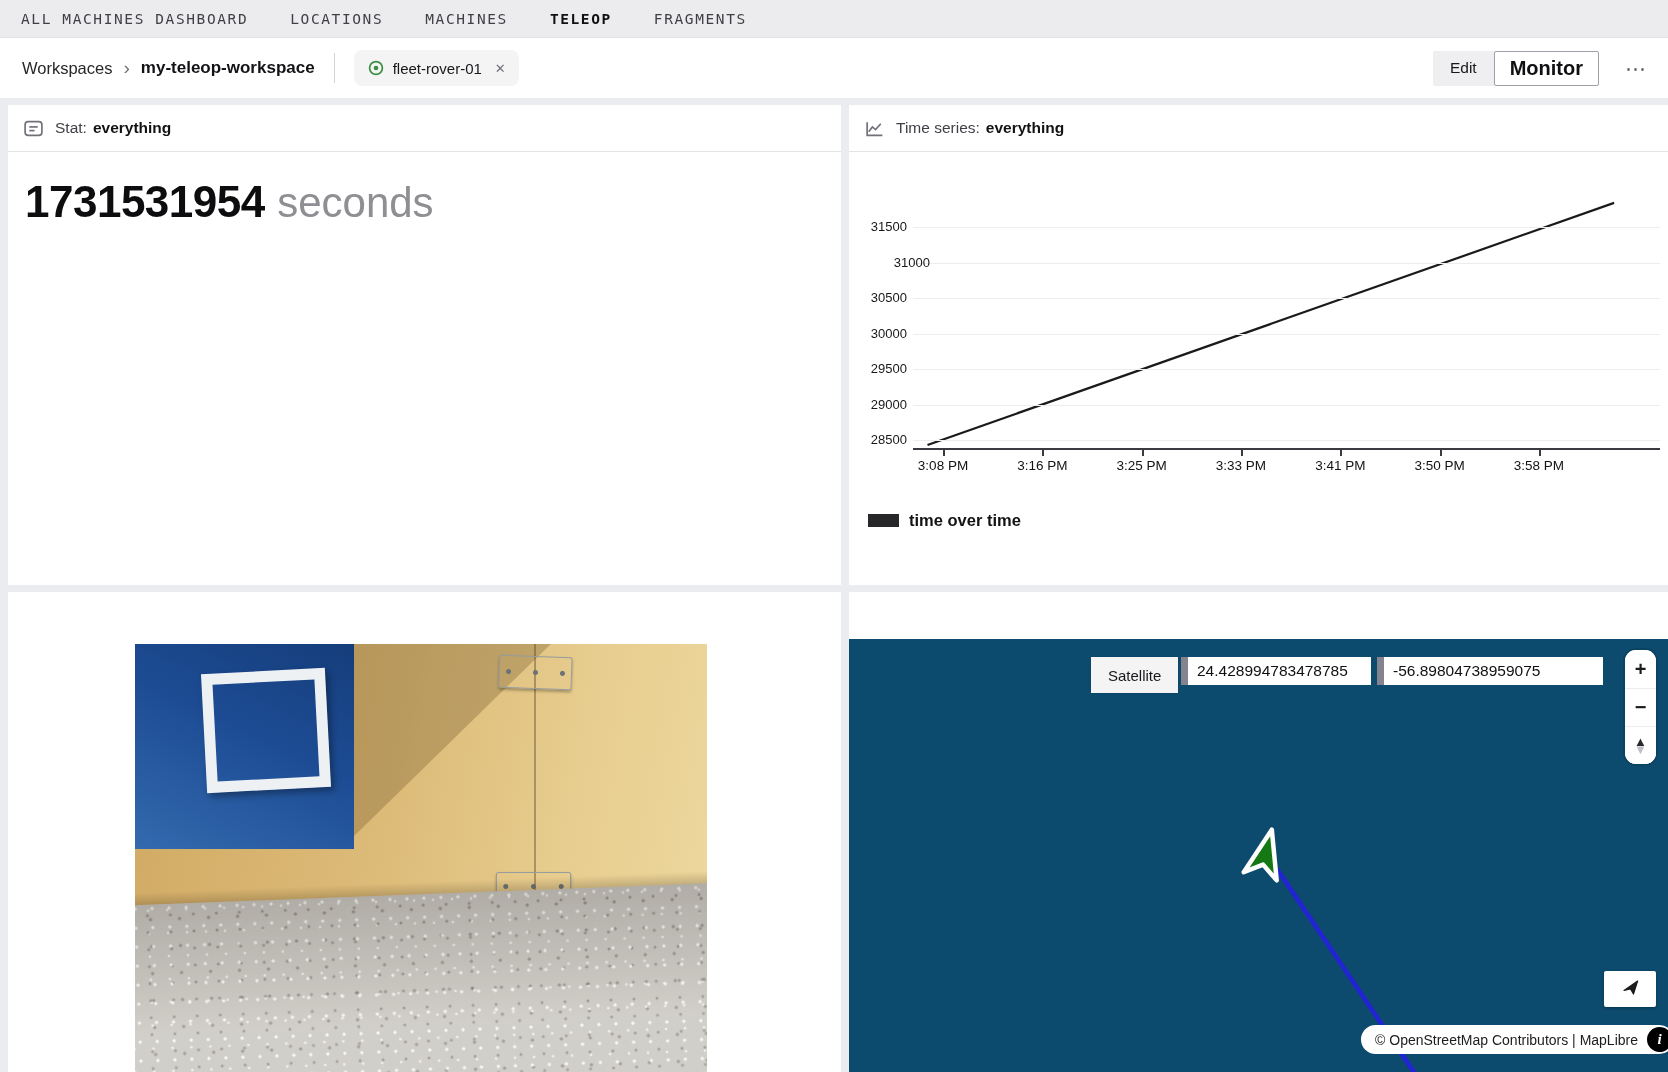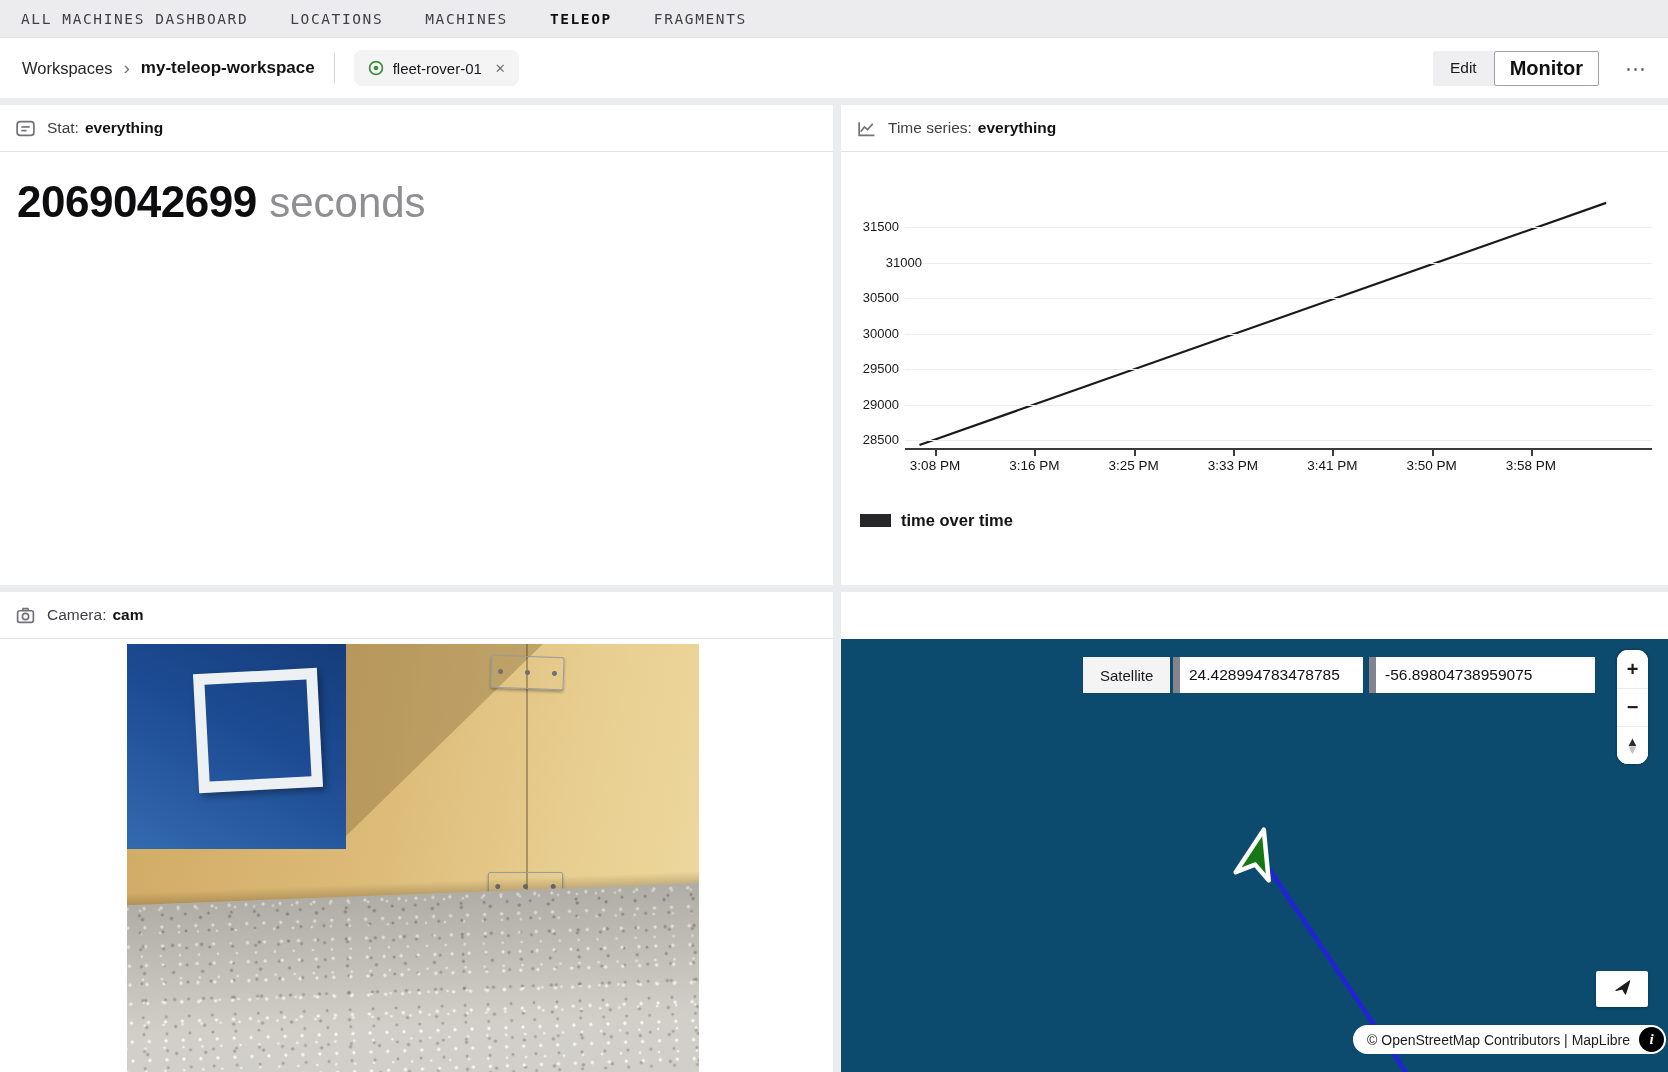--- a/index.html
+++ b/index.html
@@ -28,21 +28,21 @@
     font-size:15.5px; color:#18181b; display:flex; align-items:center; cursor:pointer;
     font-family:inherit; border-radius:2px 0 0 2px; }
   .btn-monitor { height:35px; padding:0 15px; background:#fff; border:1px solid #9f9fa8;
     font-size:20px; font-weight:700; color:#101013; display:flex; align-items:center;
     cursor:pointer; font-family:inherit; border-radius:2px; }
   .btn-more { font-size:21px; color:#52525b; margin-left:26px; cursor:pointer;
     background:none; border:none; line-height:1; }
 
   
   .panels { display:grid; grid-template-columns:833px 827px; grid-template-rows:480px 480px;
-    column-gap:8px; row-gap:7px; padding-top:7px; }
+    column-gap:8px; row-gap:7px; padding-top:7px;padding-left:8px; }
   .panel { background:#fff; position:relative; overflow:hidden; }
   .panel-header { height:47px; border-bottom:1px solid #e4e4e7; display:flex;
     align-items:center; gap:11px; padding:0 15px; }
   .ph-type { font-size:15.5px; color:#3f3f46; }
   .ph-name { font-size:15.5px; font-weight:700; color:#131316; margin-left:-5px; }
   .ph-icon { display:flex; align-items:center; }
 
   
   .stat-value-row { position:absolute; left:17px; top:72px; white-space:nowrap; }
   .stat-number { font-size:44px; font-weight:800; color:#0d0d0f; letter-spacing:-0.5px; }
@@ -91,21 +91,21 @@
       radial-gradient(circle at 14px 6px, rgba(255,255,255,.7) 1.1px, transparent 1.7px),
       radial-gradient(circle at 6px 15px, rgba(96,90,82,.5) 1.3px, transparent 1.9px);
     background-size:100% 100%, 17px 19px, 23px 17px, 19px 23px, 29px 27px; }
 
   
   .map { position:absolute; left:0; top:47px; width:827px; height:433px; overflow:hidden; }
   .map-overlay { position:absolute; left:0; top:0; }
   .sat-btn { position:absolute; left:242px; top:18px; height:36px; padding:0 17px;
     background:#f4f4f5; border:none; font-family:inherit; font-size:15px; color:#18181b;
     display:flex; align-items:center; cursor:pointer; box-shadow:0 0 0 1px rgba(0,0,0,.04); }
-  .coord-input { position:absolute; top:18px; height:36px; background:#fff;
+  .coord-input { position:absolute; top:18px; height:28px; background:#fff;
     border:none; border-left:7px solid #84848f; padding:0 9px; font-family:inherit;
     font-size:15.5px; color:#101013; }
   .coord-lat { left:332px; width:190px; }
   .coord-lng { left:528px; width:226px; }
   .zoom-stack { position:absolute; left:776px; top:11px; width:31px; background:#fff;
     border-radius:11px; box-shadow:0 0 0 2px rgba(0,0,0,.10); overflow:hidden; }
   .zoom-cell { height:38px; display:flex; align-items:center; justify-content:center;
     font-size:20px; font-weight:700; color:#1c1c1e; cursor:pointer; background:#fff; border:none;
     width:100%; font-family:inherit; }
   .zoom-cell + .zoom-cell { border-top:1px solid #ececee; }
@@ -163,21 +163,21 @@
         <svg width="21" height="21" viewBox="0 0 20 20">
           <rect x="2" y="3.5" width="16" height="13" rx="3" fill="none" stroke="#71717a" stroke-width="1.6"></rect>
           <line x1="6" y1="8.5" x2="14" y2="8.5" stroke="#71717a" stroke-width="1.6"></line>
           <line x1="6" y1="12" x2="11" y2="12" stroke="#71717a" stroke-width="1.6"></line>
         </svg>
       </span>
       <span class="ph-type">Stat:</span>
       <span class="ph-name">everything</span>
     </div>
     <div class="stat-value-row">
-      <span class="stat-number">2069042699</span>
+      <span class="stat-number">1731531954</span>
       <span class="stat-unit">seconds</span>
     </div>
   </div>
 
   <div class="panel">
     <div class="panel-header">
       <span class="ph-icon">
         <svg width="21" height="21" viewBox="0 0 20 20">
           <path d="M3 4 L3 16.5 L17.5 16.5" fill="none" stroke="#71717a" stroke-width="1.6"></path>
           <path d="M4.5 13 L8 8.5 L11 11 L16 5.5" fill="none" stroke="#71717a" stroke-width="1.6"></path>
@@ -220,31 +220,20 @@
         <div class="ts-tick" style="left: 491.32px;"></div>
         <div class="ts-xlabel" style="left: 453.32px;">3:41 PM</div>
         <div class="ts-tick" style="left: 590.65px;"></div>
         <div class="ts-xlabel" style="left: 552.65px;">3:50 PM</div>
         <div class="ts-tick" style="left: 689.98px;"></div>
         <div class="ts-xlabel" style="left: 651.98px;">3:58 PM</div>
       </div>
   </div>
 
   <div class="panel">
-    <div class="panel-header">
-      <span class="ph-icon">
-        <svg width="21" height="21" viewBox="0 0 20 20">
-          <rect x="2.5" y="5.5" width="15" height="11" rx="2" fill="none" stroke="#71717a" stroke-width="1.6"></rect>
-          <path d="M7 5.5 L7.8 3.5 L12.2 3.5 L13 5.5" fill="none" stroke="#71717a" stroke-width="1.6"></path>
-          <circle cx="10" cy="11" r="3" fill="none" stroke="#71717a" stroke-width="1.6"></circle>
-        </svg>
-      </span>
-      <span class="ph-type">Camera:</span>
-      <span class="ph-name">cam</span>
-    </div>
     <div class="cam-image">
       <div class="cam-shadow"></div>
       <div class="cam-bluewall"></div>
       <div class="cam-frame"></div>
       <div class="cam-seam"></div>
       <div class="cam-bracket cam-bracket-1"></div>
       <div class="cam-bracket cam-bracket-2"></div>
       <div class="cam-baseshadow"></div>
       <div class="cam-metalstrip"></div>
       <div class="cam-baseline"></div>

